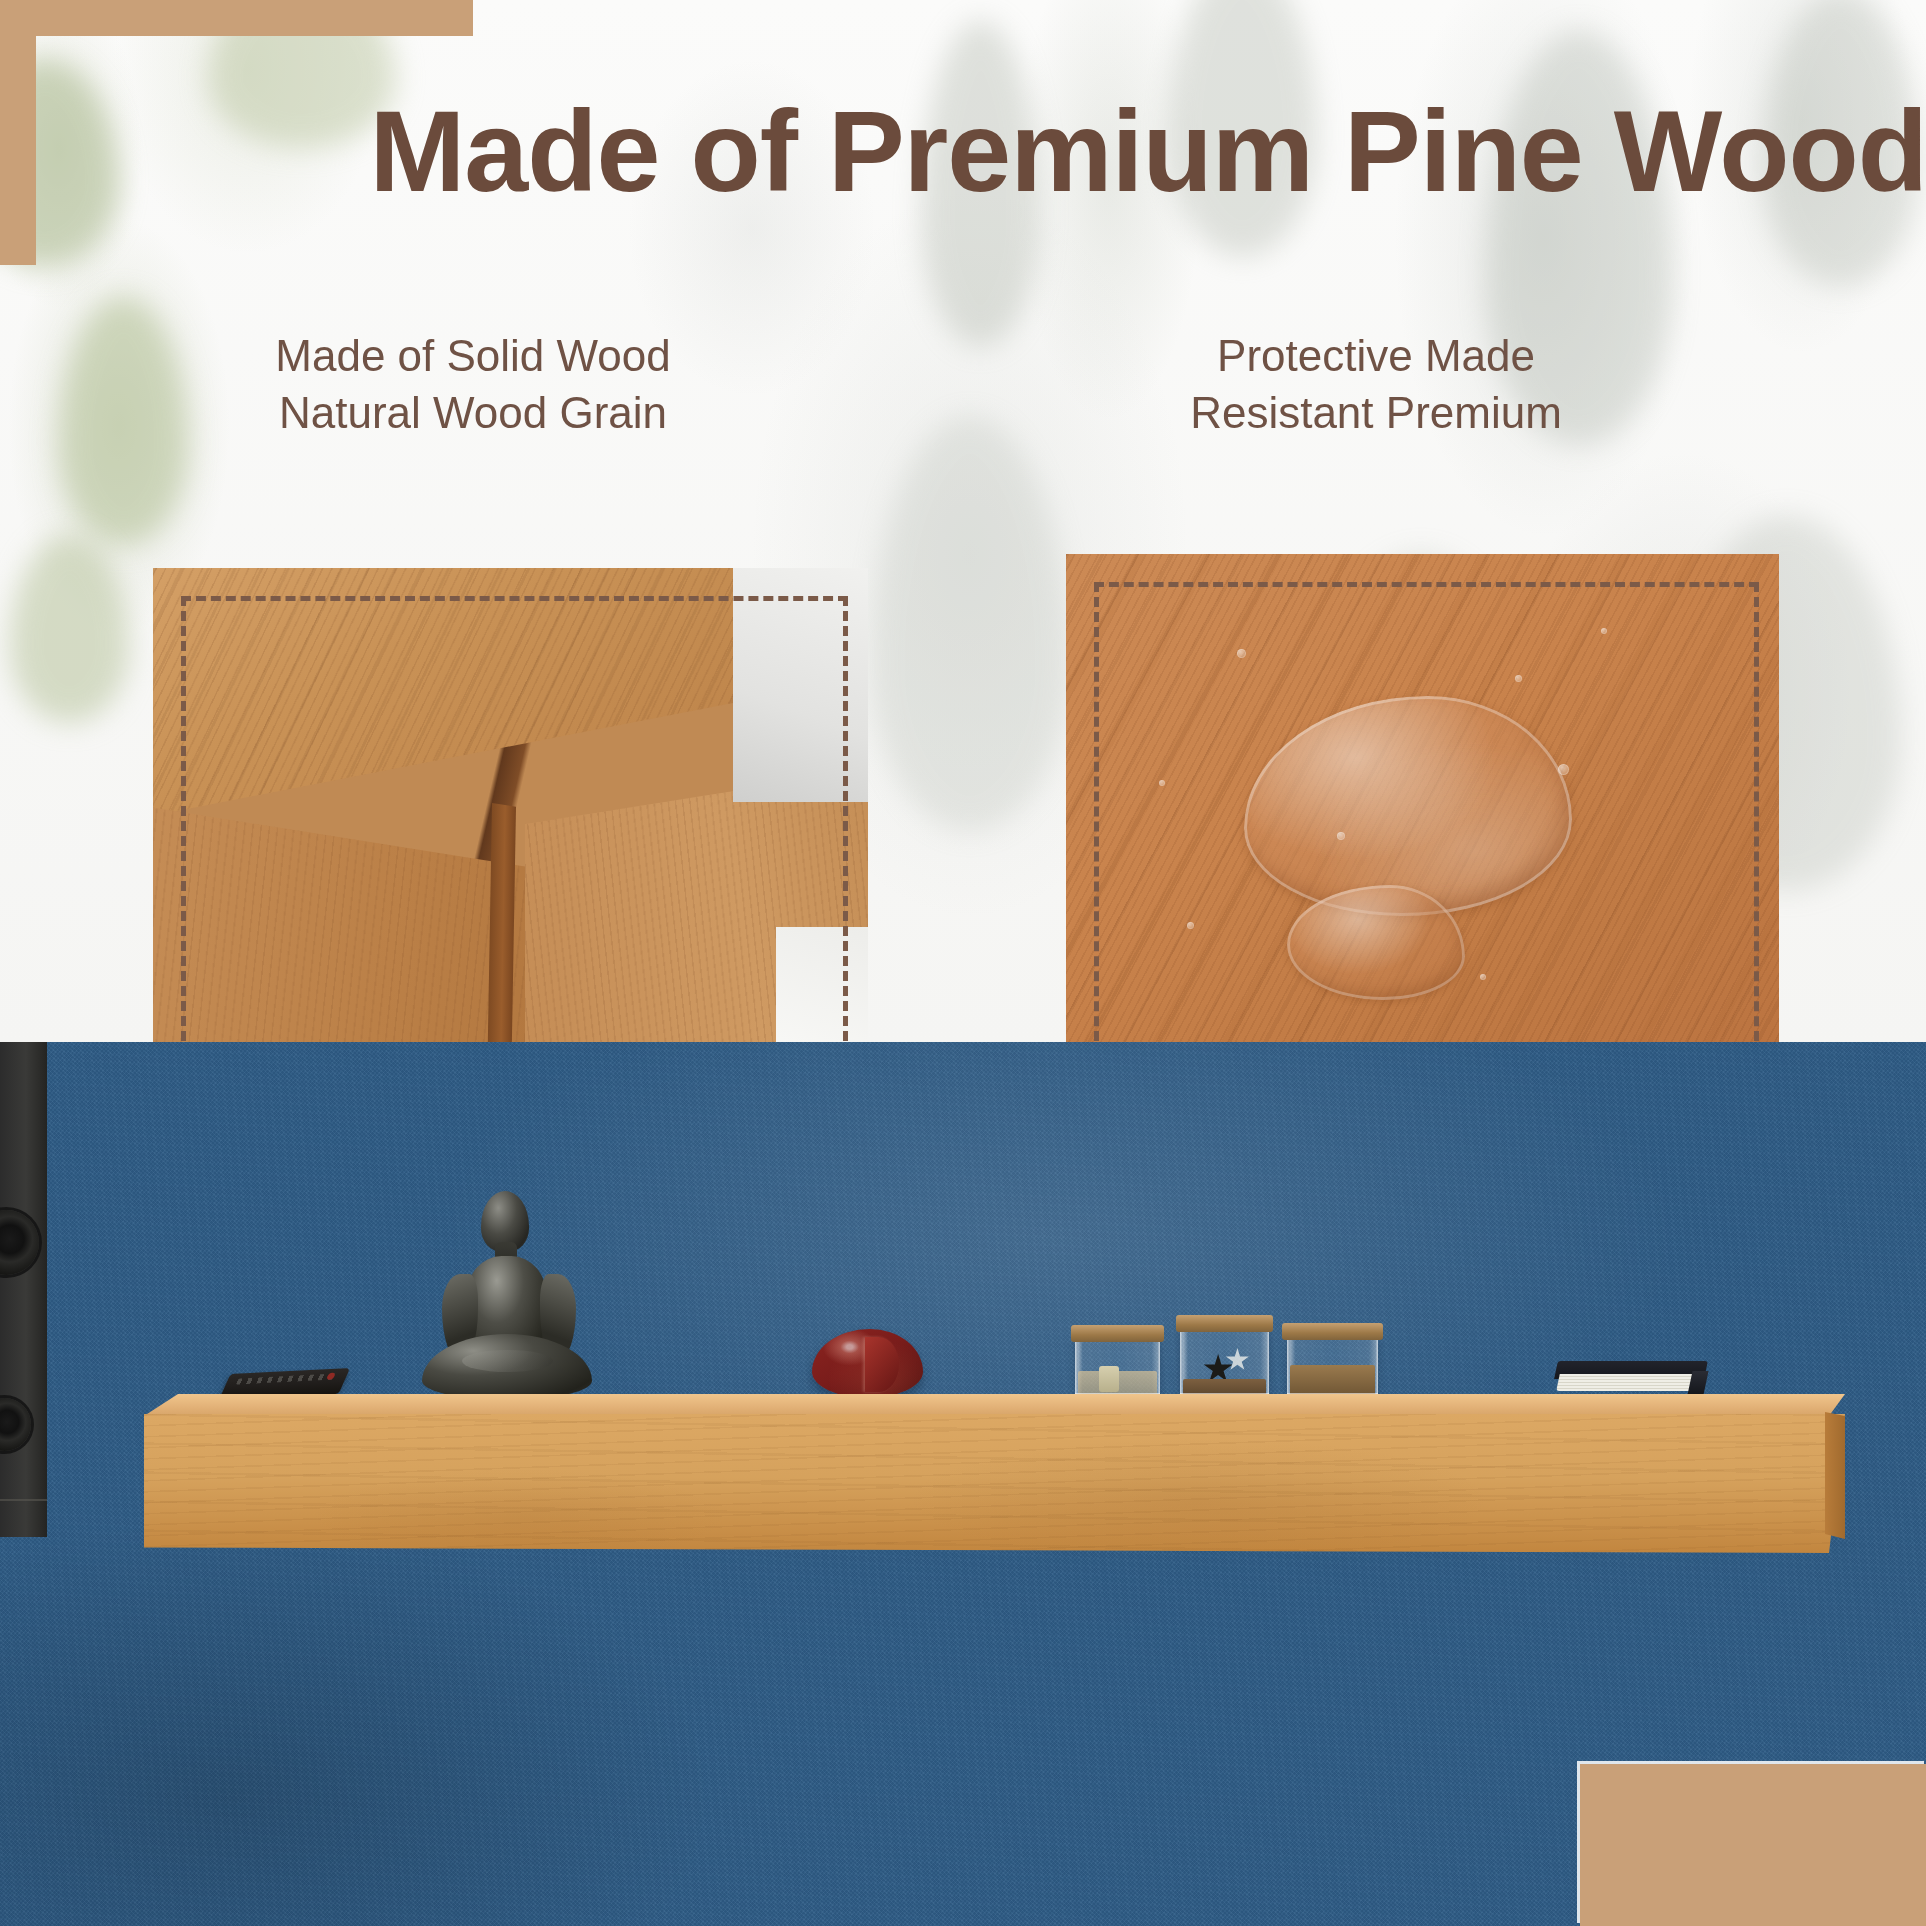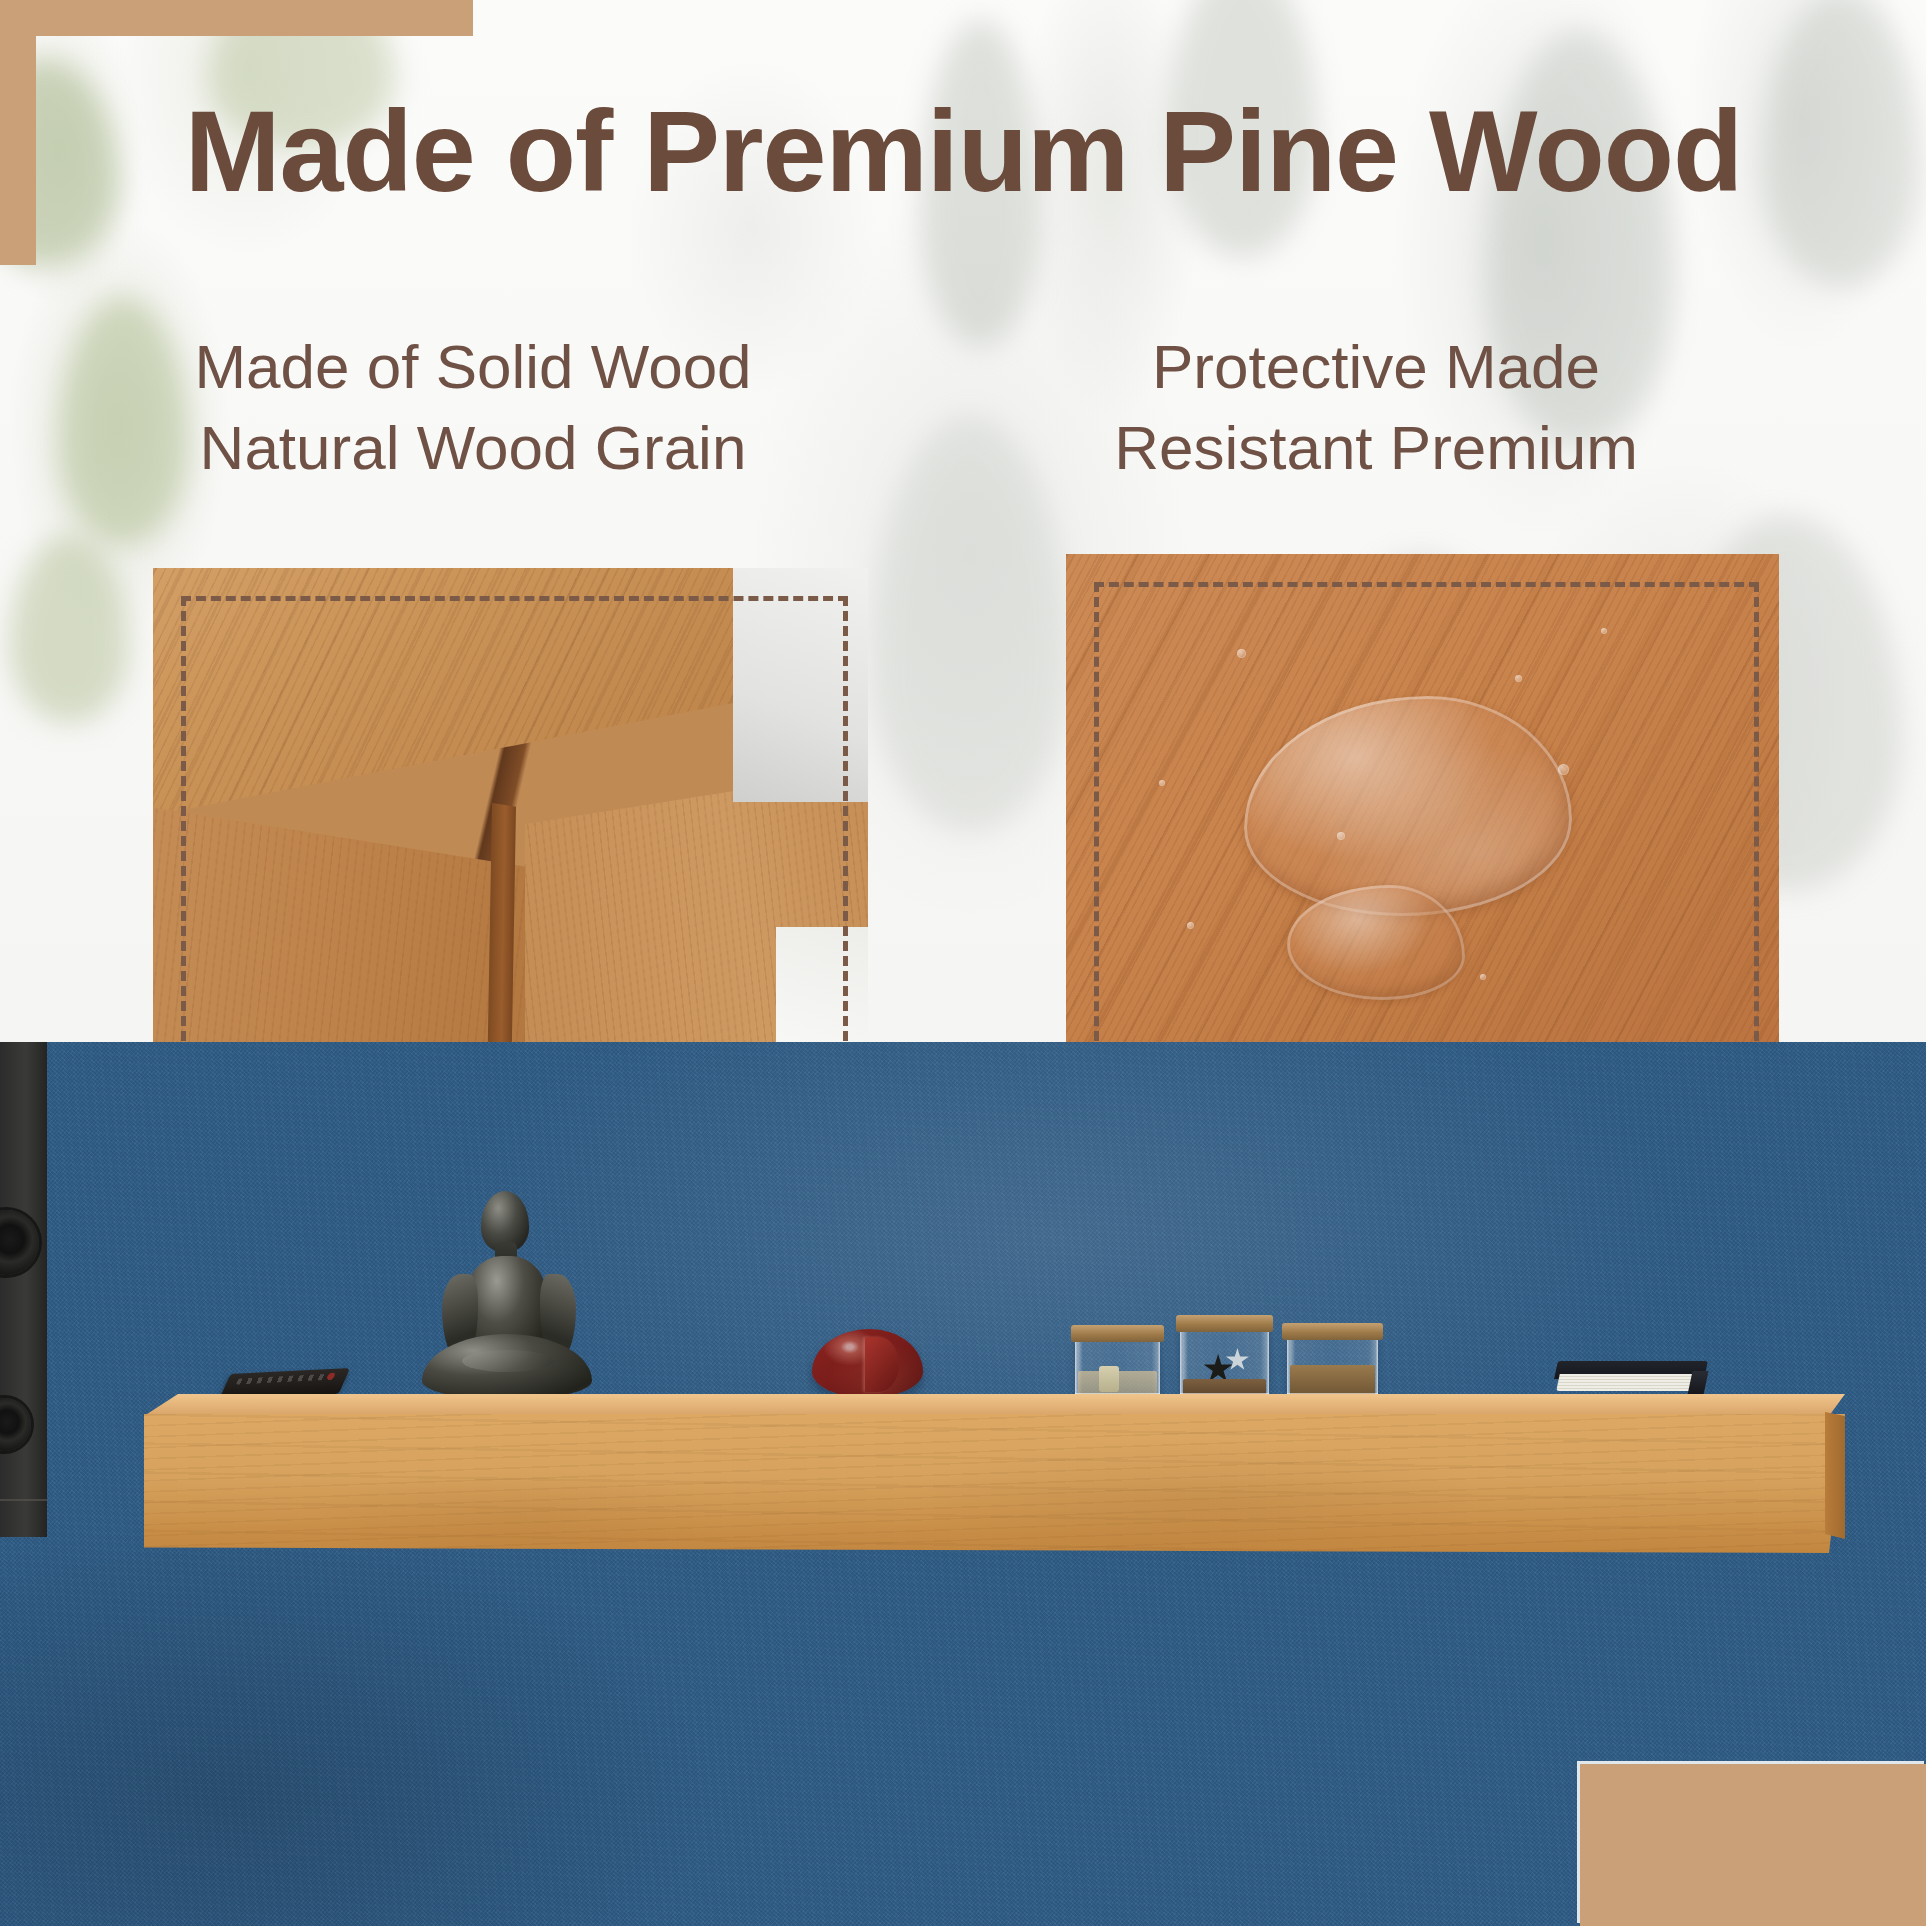--- a/index.html
+++ b/index.html
@@ -58,30 +58,30 @@
     left: 1580px; top: 1764px;
     width: 347px; height: 162px;
     box-shadow: -3px -3px 0 0 rgba(255,255,255,.85);
   }
 
   
   .headline {
     position: absolute;
     left: 0; top: 91px;
     width: 1927px;
-    text-align: center;
+    text-align: right;
     font-size: 115px;
     font-weight: 700;
     letter-spacing: -1px;
     line-height: 1.05;
     white-space: nowrap;
   }
   .sub {
     position: absolute;
-    font-size: 62px;
+    font-size: 44px;
     font-weight: 400;
     line-height: 1.30;
     text-align: center;
     white-space: nowrap;
   }
   .sub-left  { left: 87px;  top: 327px; width: 772px; }
   .sub-right { left: 990px; top: 327px; width: 772px; }
 
   
   .panel {

